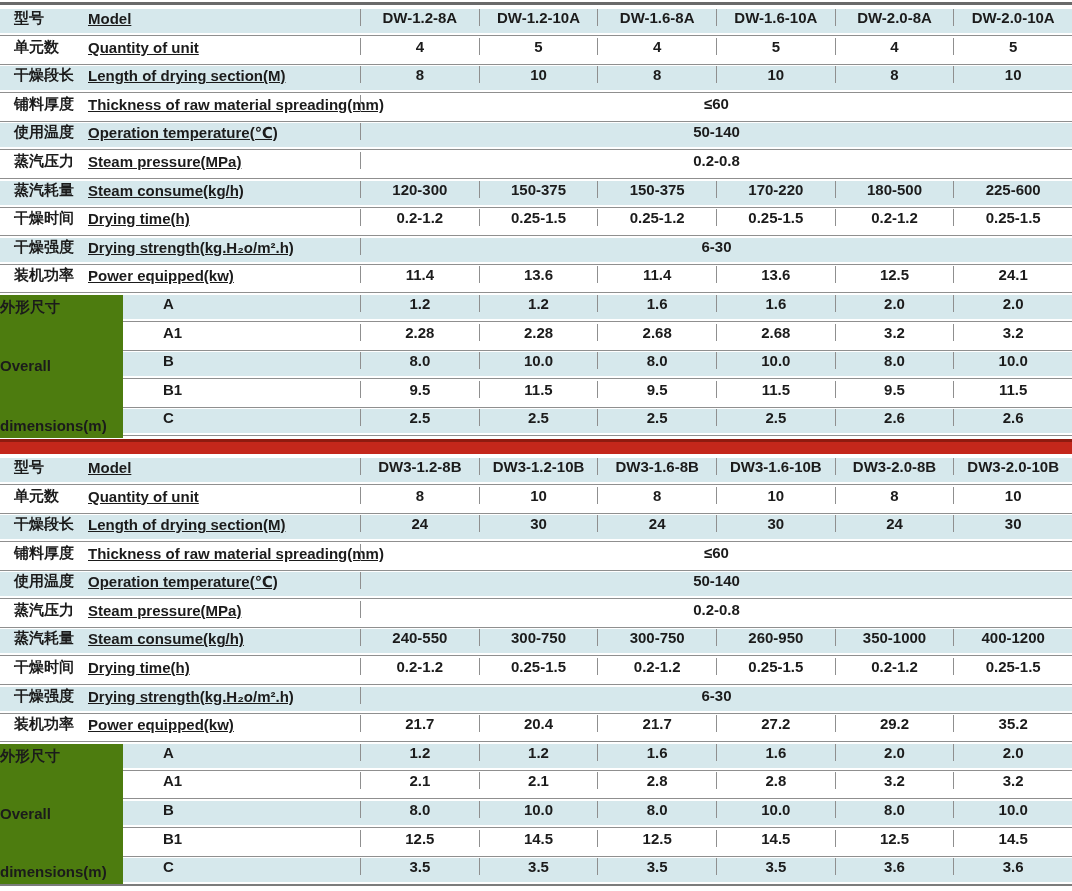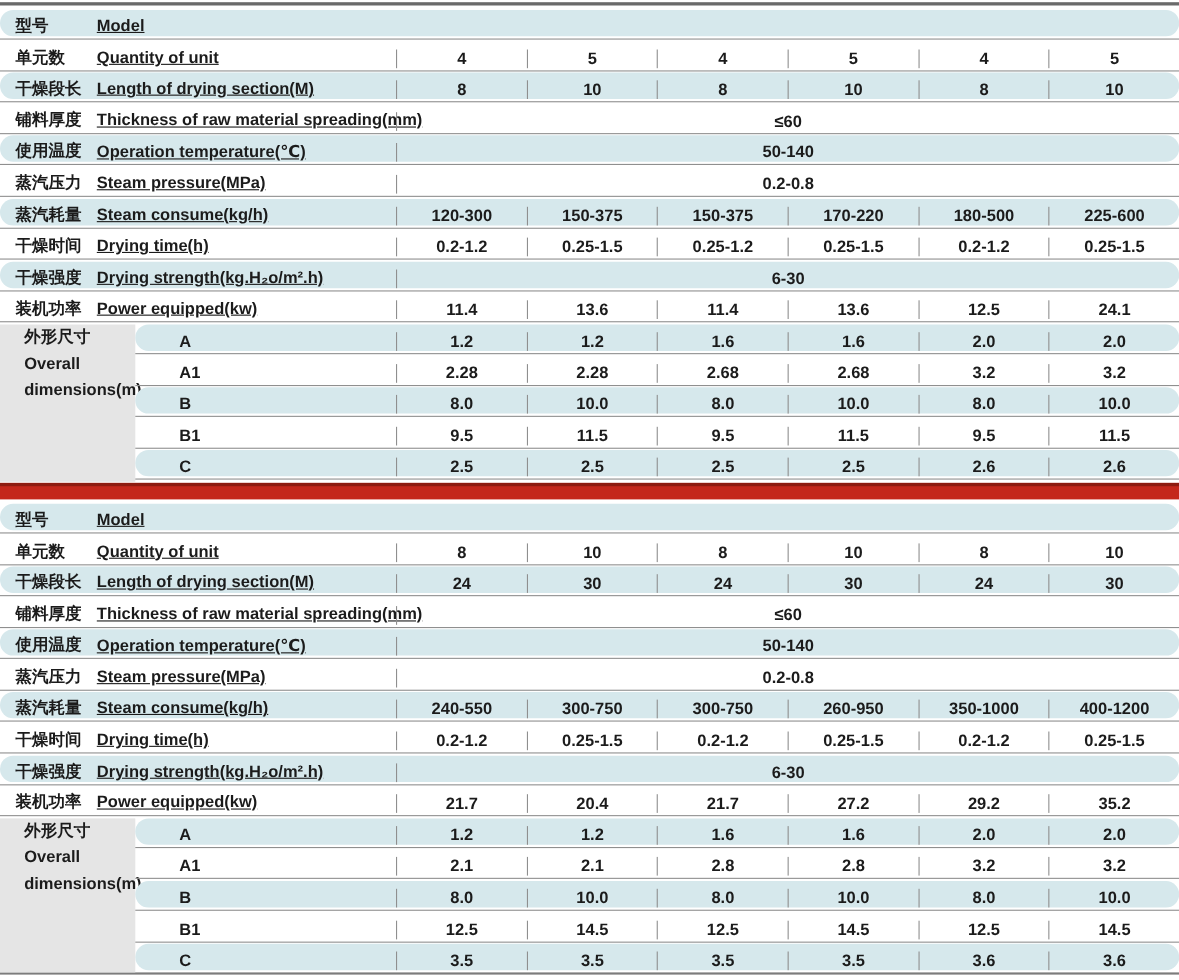--- a/index.html
+++ b/index.html
@@ -19,61 +19,69 @@
     font-weight:700;font-size:15px;color:var(--text);
   }
   .top-bar{height:3px;background:var(--top-bar);margin-bottom:4px;}
   .bottom-bar{height:2px;background:var(--bottom-bar);}
   .red-bar{
     height:15px;background:var(--red);
     border-top:3px solid var(--red-edge);box-sizing:border-box;
     margin:1px 0 4px 0;
   }
   .row{
-    display:flex;align-items:flex-end;height:24px;
-    margin-bottom:4.6px;position:relative;border-radius:12px;
+    display:flex;align-items:flex-start;height:24px;
+    margin-bottom:4.6px;position:relative;
   }
   .row::after{
     content:"";position:absolute;left:0;right:0;bottom:-3px;height:1px;
     background:var(--grid);
   }
   .row.last{margin-bottom:2px;}
   .row.last::after{display:none;}
   .row.stripe{background:var(--stripe);}
   .label-cell{width:360px;flex:none;display:flex;align-items:center;}
   .cn{width:74px;flex:none;padding-left:14px;white-space:nowrap;}
   .en{white-space:nowrap;text-decoration:underline;}
   .vals{flex:1;display:flex;border-left:1px solid var(--grid);}
   .val{
     flex:1;display:flex;align-items:center;justify-content:center;
     white-space:nowrap;
   }
   .val + .val{border-left:1px solid var(--grid);}
   .dim-section{display:flex;}
   .dim-left{
-    width:123px;flex:none;box-sizing:border-box;padding-left:22px;
-    display:flex;flex-direction:column;justify-content:flex-start;
-    line-height:24px;background:#e5e5e5;
+    width:123px;flex:none;box-sizing:border-box;padding-left:0;
+    display:flex;flex-direction:column;justify-content:space-between;
+    line-height:24px;background:#4d7c0f;
   }
   .dim-rows{flex:1;}
   .dim-sub{
     width:237px;flex:none;box-sizing:border-box;padding-left:40px;
     display:flex;align-items:center;
   }
 </style>
 </head>
 <body>
 
 <div class="top-bar"></div>
 <div id="table-0">
     <div class="row stripe">
       <div class="label-cell">
         <div class="cn">型号</div>
         <div class="en">Model</div>
       </div>
+      <div class="vals">
+        <div class="val">DW-1.2-8A</div>
+        <div class="val">DW-1.2-10A</div>
+        <div class="val">DW-1.6-8A</div>
+        <div class="val">DW-1.6-10A</div>
+        <div class="val">DW-2.0-8A</div>
+        <div class="val">DW-2.0-10A</div>
+      </div>
     </div>
     <div class="row">
       <div class="label-cell">
         <div class="cn">单元数</div>
         <div class="en">Quantity of unit</div>
       </div>
       <div class="vals">
         <div class="val">4</div>
         <div class="val">5</div>
         <div class="val">4</div>
@@ -239,20 +247,28 @@
       </div>
     </div>
   </div>
 <div class="red-bar"></div>
 <div id="table-1">
     <div class="row stripe">
       <div class="label-cell">
         <div class="cn">型号</div>
         <div class="en">Model</div>
       </div>
+      <div class="vals">
+        <div class="val">DW3-1.2-8B</div>
+        <div class="val">DW3-1.2-10B</div>
+        <div class="val">DW3-1.6-8B</div>
+        <div class="val">DW3-1.6-10B</div>
+        <div class="val">DW3-2.0-8B</div>
+        <div class="val">DW3-2.0-10B</div>
+      </div>
     </div>
     <div class="row">
       <div class="label-cell">
         <div class="cn">单元数</div>
         <div class="en">Quantity of unit</div>
       </div>
       <div class="vals">
         <div class="val">8</div>
         <div class="val">10</div>
         <div class="val">8</div>

